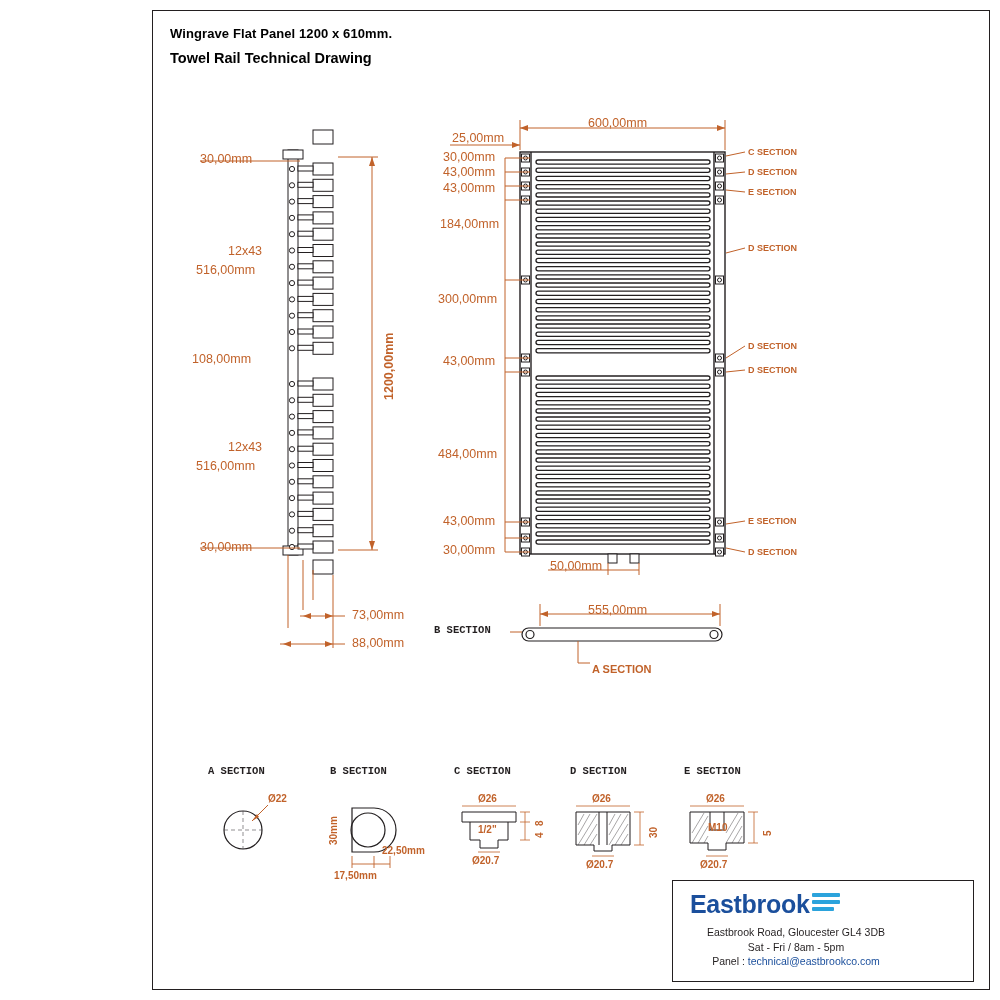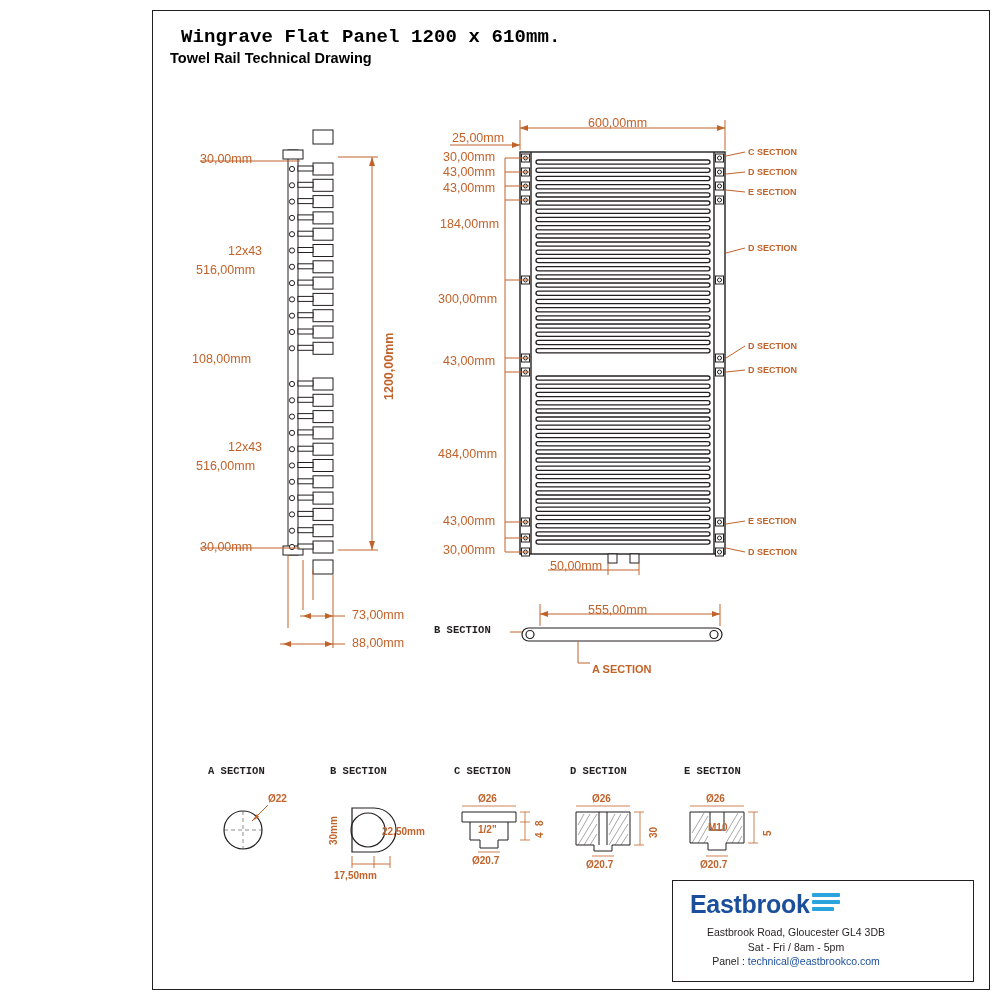--- a/index.html
+++ b/index.html
@@ -1,19 +1,19 @@
 <!DOCTYPE html>
 <html><head>
 <meta charset="utf-8">
 <style>
   html,body{margin:0;padding:0;background:#ffffff;}
   body{width:1000px;height:1000px;font-family:"Liberation Sans",sans-serif;color:#000;}
   #sheet{position:relative;width:1000px;height:1000px;overflow:hidden;}
   .frame{position:absolute;left:152px;top:10px;width:836px;height:978px;border:1.5px solid #231f20;background:#fff;}
-  .title1{position:absolute;left:181px;top:26px;font-size:19px;font-weight:bold;letter-spacing:.1px;font-family:Liberation Mono, monospace;}
+  .title1{position:absolute;left:170px;top:26px;font-size:13px;font-weight:bold;letter-spacing:.1px;}
   .title2{position:absolute;left:170px;top:50px;font-size:14.5px;font-weight:bold;}
   .dim{position:absolute;color:#c1622a;font-size:12.5px;font-weight:normal;white-space:nowrap;}
   .dimsm{position:absolute;color:#c1622a;font-size:10px;font-weight:bold;white-space:nowrap;}
   .sec{position:absolute;color:#c1622a;font-size:9px;font-weight:bold;white-space:nowrap;}
   .seclabel{position:absolute;color:#231f20;font-size:10.5px;font-weight:bold;white-space:nowrap;font-family:Liberation Mono, monospace;}
   .seclabel-o{position:absolute;color:#c1622a;font-size:11px;font-weight:bold;white-space:nowrap;}
   .vdim{position:absolute;color:#c1622a;font-size:12.5px;font-weight:bold;white-space:nowrap;transform-origin:0 0;transform:rotate(-90deg);}
   svg{position:absolute;left:0;top:0;overflow:visible;}
   
   .footer{position:absolute;left:672px;top:880px;width:300px;height:100px;border:1.5px solid #231f20;background:#fff;}
@@ -420,21 +420,21 @@
   <div class="dim" style="left:588px;top:603px;">555,00mm</div>
   <div class="seclabel" style="left:434px;top:624px;">B SECTION</div>
   <div class="seclabel-o" style="left:592px;top:663px;">A SECTION</div>
 
   <div class="seclabel" style="left:208px;top:765px;">A SECTION</div>
   <div class="dimsm" style="left:268px;top:793px;">Ø22</div>
 
   <div class="seclabel" style="left:330px;top:765px;">B SECTION</div>
   <div class="dimsm" style="left:328px;top:845px;transform-origin:0 0;transform:rotate(-90deg);">30mm</div>
   <div class="dimsm" style="left:334px;top:870px;">17,50mm</div>
-  <div class="dimsm" style="left:382px;top:826px;text-align:center;">22,50mm</div>
+  <div class="dimsm" style="left:382px;top:845px;text-align:center;">22,50mm</div>
 
   <div class="seclabel" style="left:454px;top:765px;">C SECTION</div>
   <div class="dimsm" style="left:478px;top:793px;">Ø26</div>
   <div class="dimsm" style="left:478px;top:824px;">1/2"</div>
   <div class="dimsm" style="left:472px;top:855px;">Ø20.7</div>
   <div class="dimsm" style="left:534px;top:838px;transform-origin:0 0;transform:rotate(-90deg);">4</div>
   <div class="dimsm" style="left:534px;top:826px;transform-origin:0 0;transform:rotate(-90deg);">8</div>
 
   <div class="seclabel" style="left:570px;top:765px;">D SECTION</div>
   <div class="dimsm" style="left:592px;top:793px;">Ø26</div>

